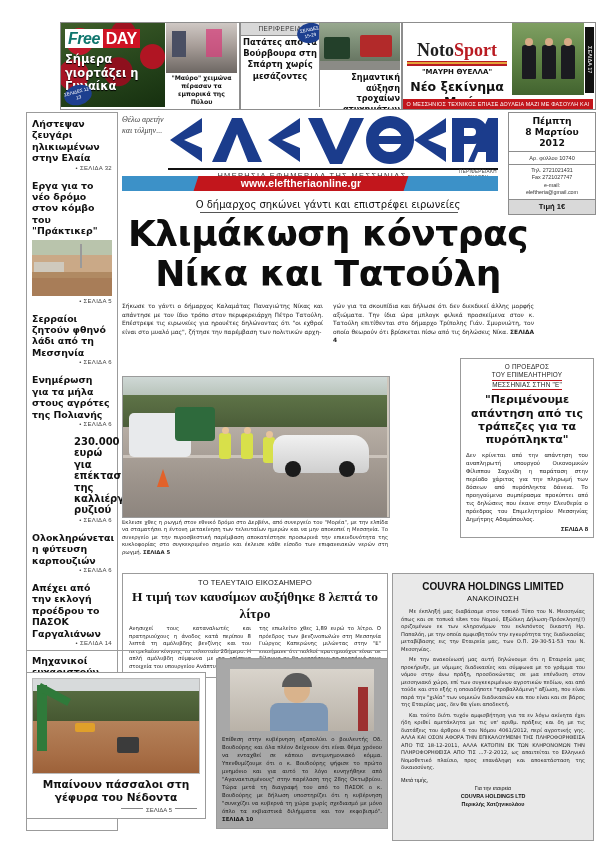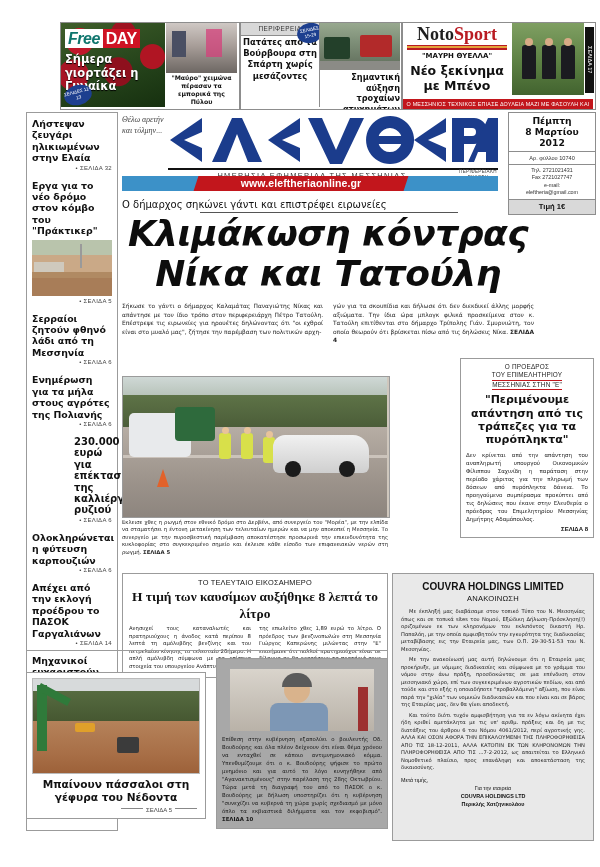--- a/index.html
+++ b/index.html
@@ -41,21 +41,21 @@
   .per-photo{position:absolute;left:79px;top:0;width:80px;height:47px;
     background:linear-gradient(180deg,#98a98f,#7e8f78 40%,#5e6b59);}
   .per-photo .car1{position:absolute;left:4px;top:14px;width:26px;height:22px;background:#23402a;border-radius:2px;}
   .per-photo .car2{position:absolute;left:40px;top:12px;width:32px;height:22px;background:#b22a2a;border-radius:2px;}
   .per-photo .rd{position:absolute;left:0;bottom:0;width:80px;height:9px;background:#8b8b86;}
   .per-cap{position:absolute;left:79px;top:49px;width:80px;font-size:8.2px;line-height:10.6px;text-align:right;font-weight:bold;font-family:"DejaVu Sans",sans-serif;}
   .per-div{position:absolute;left:78px;top:0;width:1px;height:84px;background:#8d8d8d;}
 
   
   #tsNoto{left:402px;width:192px;}
-  .nt-left{position:absolute;left:0;top:0;width:110px;height:84px;}
+  .nt-left{position:absolute;left:0;top:16px;width:110px;height:84px;}
   .nt-logo{position:absolute;left:2px;top:2px;width:104px;text-align:center;font-family:"Liberation Serif",serif;font-weight:bold;font-size:18px;line-height:19px;color:#1f1f1f;}
   .nt-logo b{color:#b91b22;}
   .nt-bars{position:absolute;left:4px;top:22px;width:100px;height:5px;background:linear-gradient(180deg,#b91b22 0 1.5px,#e3a33a 1.5px 3px,#b91b22 3px 5px);}
   .nt-sub{position:absolute;left:2px;top:29px;width:104px;text-align:center;font-size:7px;line-height:9px;font-weight:bold;color:#111;font-family:"DejaVu Sans",sans-serif;}
   .nt-main{position:absolute;left:2px;top:40px;width:104px;text-align:center;font-size:12.5px;line-height:15px;font-weight:bold;color:#111;font-family:"DejaVu Sans",sans-serif;}
   .nt-photo{position:absolute;left:109px;top:0;width:72px;height:72px;background:linear-gradient(180deg,#7f9f62,#5c8043 55%,#42632f);}
   .nt-photo .p{position:absolute;top:22px;width:14px;height:34px;background:#1b1b20;border-radius:3px 3px 1px 1px;}
   .nt-photo .p:after{content:"";position:absolute;left:3px;top:-7px;width:8px;height:8px;border-radius:50%;background:#d8ab86;}
   .nt-side{position:absolute;right:1px;top:4px;width:9px;height:66px;background:#111;color:#fff;font-size:5.6px;line-height:9px;text-align:center;writing-mode:vertical-rl;}
   .nt-strip{position:absolute;left:0;bottom:0;width:190px;height:10px;background:#c2161c;color:#fff;font-size:5.4px;line-height:10px;text-align:center;letter-spacing:.2px;}
@@ -85,23 +85,23 @@
   .sb-title{font-size:9.4px;line-height:11.4px;font-weight:bold;color:#111;font-family:"DejaVu Sans",sans-serif;}
   .sb-big{font-size:10px;margin-left:42px;}
   .sb-page{text-align:right;font-size:6px;line-height:9px;color:#444;letter-spacing:.3px;}
   .sb-photo{width:80px;height:56px;margin:3px 0 1px;
     background:linear-gradient(180deg,#b9c4ac 0 26%,#caa987 26% 58%,#b08a63 58% 100%);position:relative;overflow:hidden;}
   .sb-photo .pole{position:absolute;left:48px;top:4px;width:2px;height:24px;background:#9a9a9a;}
   .sb-photo .dirt{position:absolute;left:0;bottom:0;width:80px;height:18px;background:#a87d58;}
   .sb-photo .wall{position:absolute;left:2px;top:22px;width:30px;height:10px;background:#cfc9bd;}
 
   
-  .kicker{position:absolute;left:122px;top:198px;width:412px;font-size:10px;line-height:13px;color:#111;font-family:"DejaVu Sans",sans-serif;}
+  .kicker{position:absolute;left:122px;top:198px;width:412px;text-align:center;font-size:10px;line-height:13px;color:#111;font-family:"DejaVu Sans",sans-serif;}
   .kicker-rule{position:absolute;left:200px;top:212px;width:258px;height:1px;background:#555;}
-  .lead-h1{position:absolute;left:122px;top:214px;width:412px;text-align:center;font-weight:bold;font-size:36px;line-height:40px;letter-spacing:-.5px;color:#0d0d0d;font-family:"DejaVu Sans",sans-serif;font-style:italic;}
+  .lead-h1{position:absolute;left:122px;top:214px;width:412px;text-align:center;font-weight:bold;font-size:36px;line-height:40px;letter-spacing:-.5px;color:#0d0d0d;font-family:"DejaVu Sans",sans-serif;}
   .lead-body{position:absolute;left:122px;top:302px;width:412px;display:flex;gap:10px;}
   .lead-col{width:201px;font-size:5.9px;line-height:8.6px;text-align:justify;color:#222;font-family:"DejaVu Sans",sans-serif;}
   .lead-pg{font-weight:bold;}
 
   
   .mainphoto{position:absolute;left:122px;top:376px;width:266px;height:140px;border:1px solid #9b9b9b;overflow:hidden;background:#cfc7bd;}
   .mp-sky{position:absolute;left:0;top:0;width:264px;height:30px;background:linear-gradient(180deg,#cfd8d6,#aab7a8);}
   .mp-hill{position:absolute;left:0;top:18px;width:264px;height:34px;background:linear-gradient(180deg,#5e7347,#4a5c38);}
   .mp-road{position:absolute;left:0;top:50px;width:264px;height:90px;background:linear-gradient(180deg,#b6ada4,#9c938b 60%,#8d857e);}
   .mp-road:after{content:"";position:absolute;left:0;top:28px;width:264px;height:3px;background:#cbc3bb;}

